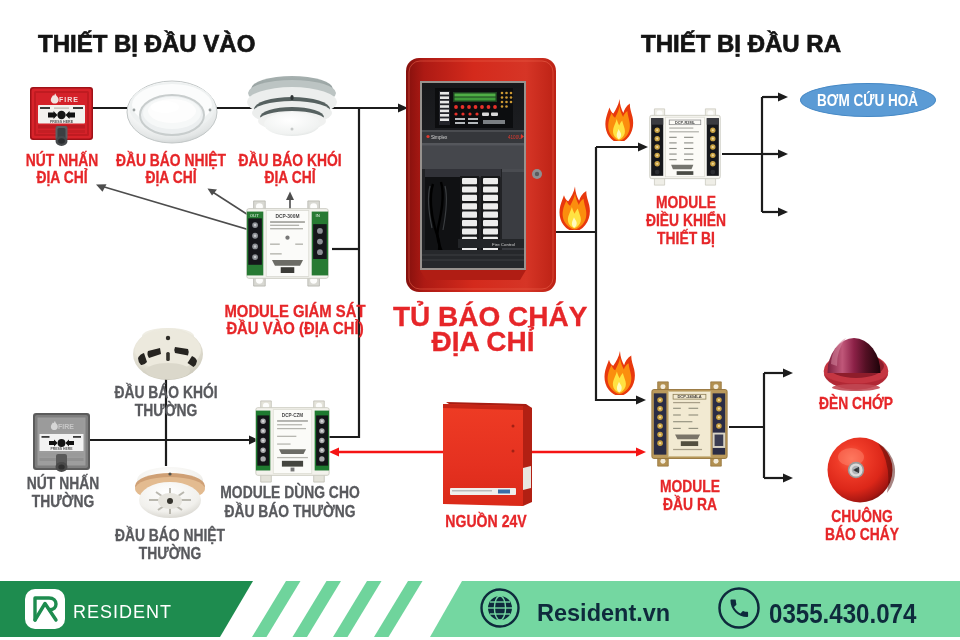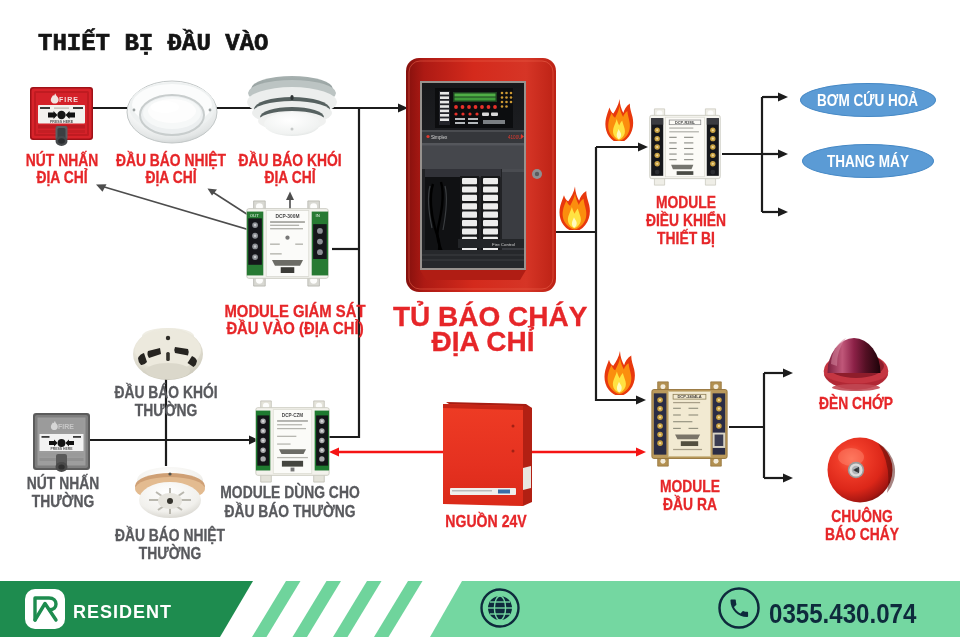--- a/index.html
+++ b/index.html
@@ -3,30 +3,31 @@
 <meta charset="utf-8">
 <style>
   html,body{margin:0;padding:0;background:#fff;}
   #page{position:relative;width:960px;height:640px;background:#fff;overflow:hidden;
         font-family:"Liberation Sans",sans-serif;}
   .abs{position:absolute;}
   .lbl{position:absolute;font-weight:bold;text-align:center;line-height:17px;font-size:16.5px;white-space:nowrap;-webkit-text-stroke:0.3px currentColor;
        transform:scaleX(0.84);transform-origin:center top;}
   .red{color:#e62629;}
   .gray{color:#595a5e;}
-  .hd{position:absolute;font-weight:bold;font-size:24px;line-height:24px;color:#141414;letter-spacing:0;white-space:nowrap;font-family:Liberation Mono, monospace;-webkit-text-stroke:0.7px #141414;}
+  .hd{position:absolute;font-weight:bold;font-size:24px;line-height:24px;color:#141414;letter-spacing:0;white-space:nowrap;-webkit-text-stroke:0.7px #141414;}
   .oval{position:absolute;background:#5b9bd5;border:1px solid #4588c5;border-radius:50%;
         color:#fff;font-weight:bold;font-size:16.5px;text-align:center;}
   .oval i{display:inline-block;font-style:normal;transform:scaleX(0.82);}
 </style>
 </head>
 <body>
 <div id="page">
 
   <div class="hd" style="left:38px;top:32px;">THIẾT BỊ ĐẦU VÀO</div>
+  <div class="hd" style="left:641px;top:32px;">THIẾT BỊ ĐẦU RA</div>
 
   <svg class="abs" style="left:0;top:0;" width="960" height="580" viewBox="0 0 960 580">
     <g stroke="#1c1c1c" stroke-width="2.2" fill="none">
       <path d="M93 108 H401"></path>
       <path d="M359 108 V437 H328"></path>
       <path d="M332 249 H359"></path>
       <path d="M89 440 H251"></path>
       <path d="M166 379 V466"></path>
       <path d="M547 232 H595"></path>
       <path d="M596 147 V401"></path>
@@ -85,21 +86,20 @@
   <div class="lbl red" style="left:792px;top:507px;width:140px;line-height:18px;">CHUÔNG<br>BÁO CHÁY</div>
   <div class="lbl red" style="left:393px;top:304px;width:180px;font-size:28px;line-height:25px;transform:none;">TỦ BÁO CHÁY<br>ĐỊA CHỈ</div>
   <div class="lbl red" style="left:406px;top:513px;width:160px;font-size:16px;transform:scaleX(0.88);transform-origin:center top;">NGUỒN 24V</div>
 
   <div class="lbl gray" style="left:96px;top:383px;width:140px;line-height:18px;">ĐẦU BÁO KHÓI<br>THƯỜNG</div>
   <div class="lbl gray" style="left:3px;top:474px;width:120px;line-height:18px;">NÚT NHẤN<br>THƯỜNG</div>
   <div class="lbl gray" style="left:100px;top:526px;width:140px;line-height:18px;">ĐẦU BÁO NHIỆT<br>THƯỜNG</div>
   <div class="lbl gray" style="left:200px;top:483px;width:180px;line-height:18.5px;">MODULE DÙNG CHO<br>ĐẦU BÁO THƯỜNG</div>
 
   <div class="oval" style="left:800px;top:83px;width:134px;height:32px;line-height:32px;"><i>BƠM CỨU HOẢ</i></div>
-  <div class="oval" style="left:802px;top:144px;width:130px;height:32px;line-height:32px;"><i>THANG MÁY</i></div>
 
   <svg class="abs" style="left:30px;top:86px;" width="64" height="62" viewBox="0 0 64 62">
     <rect x="0" y="1" width="63" height="53" rx="3" fill="#a01218"></rect>
     <rect x="1.5" y="2.5" width="60" height="50" rx="2.5" fill="#d8232a"></rect>
     <rect x="4" y="5" width="55" height="45" rx="1.5" fill="#c01b21"></rect>
     <rect x="6" y="7" width="51" height="41" fill="#d42129"></rect>
     <text x="39" y="15.5" font-size="7" font-weight="bold" fill="#f4d9d9" text-anchor="middle" font-family="Liberation Sans" letter-spacing="1">FIRE</text>
     <path d="M25.5 7.5 c0.3 1.8 1.5 2.7 2.4 4 0.9 1.4 1 3 0.2 4.2 -0.8 1.2-2 1.9-3.4 1.9 -1.4 0-2.7-0.7-3.4-1.9 -0.8-1.3-0.6-3 0.3-4.3 0.5-0.8 1.2-1.4 1.4-2.4 0.4 0.6 1 0.8 1.3 0.4 0.3-0.4 0.2-1.2 1.2-1.9z" fill="#f1e3e0"></path>
     <rect x="8" y="19" width="47" height="18.5" rx="1" fill="#f3f1ee"></rect>
     <rect x="10" y="21" width="10" height="2" fill="#3a3a3a"></rect>
@@ -718,16 +718,17 @@
     <g stroke="#74d7a1" stroke-width="1.4" fill="none">
       <ellipse cx="500" cy="27" rx="5.6" ry="12"></ellipse>
       <path d="M488 27 H512"></path>
       <path d="M490 21 H510"></path>
       <path d="M490 33 H510"></path>
     </g>
 
     <circle cx="739" cy="27" r="19.5" stroke="#0e2a3c" stroke-width="2.5" fill="none"></circle>
     <path transform="translate(727.5,15.5) scale(0.98)" fill="#0e2a3c" d="M6.62 10.79c1.44 2.83 3.76 5.14 6.59 6.59l2.2-2.21c.27-.27.67-.36 1.02-.24 1.12.37 2.33.57 3.57.57.55 0 1 .45 1 1V20c0 .55-.45 1-1 1-9.39 0-17-7.61-17-17 0-.55.45-1 1-1h3.5c.55 0 1 .45 1 1 0 1.25.2 2.45.57 3.57.11.35.03.74-.25 1.02l-2.2 2.2z"></path>
   </svg>
-  <div class="abs" style="left:73px;top:603px;color:#fff;font-weight:bold;font-size:18px;line-height:18px;letter-spacing:1px;">RESIDENT</div>
+  <div class="abs" style="left:73px;top:603px;color:#fff;font-weight:normal;font-size:18px;line-height:18px;letter-spacing:1px;">RESIDENT</div>
+  <div class="abs" style="left:537px;top:602px;color:#0e2a3c;font-weight:bold;font-size:23.5px;line-height:23px;">Resident.vn</div>
   <div class="abs" style="left:769px;top:600px;color:#0e2a3c;font-weight:bold;font-size:28px;line-height:28px;transform:scaleX(0.86);transform-origin:left top;">0355.430.074</div>
 
 </div>
 
 </body></html>

